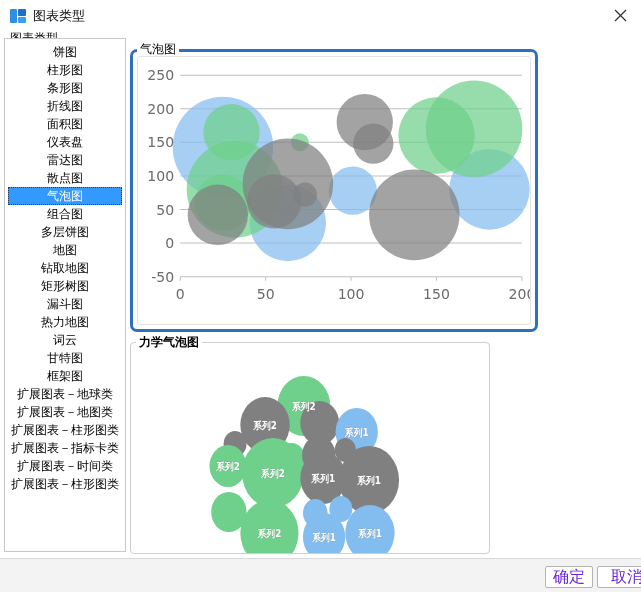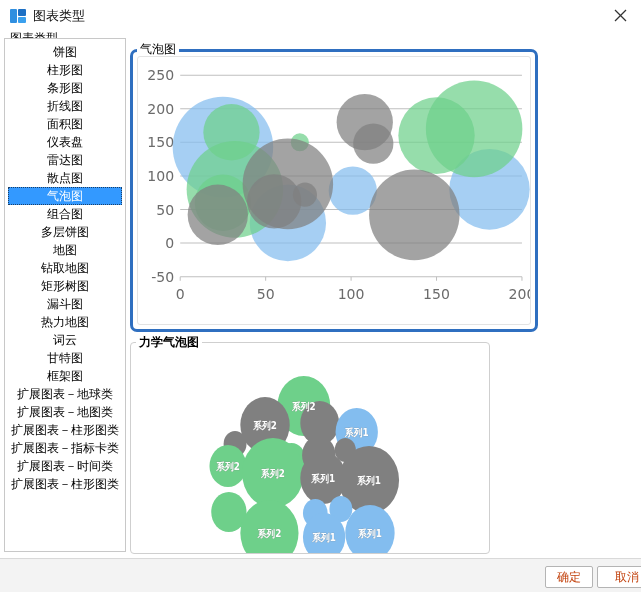--- a/index.html
+++ b/index.html
@@ -40,21 +40,21 @@
   .grp-force .gf-title{position:absolute;left:6px;top:0px;background:#ffffff;padding:0 3px;font-size:12px;line-height:14px;color:#000;z-index:3;white-space:nowrap;font-weight:bold;}
   .grp-force .gf-box{position:absolute;left:0;top:7px;width:360px;height:212px;border:1px solid #cfcfcf;border-radius:4px;box-sizing:border-box;background:#ffffff;overflow:hidden;}
 
   svg.plot{display:block;width:100%;height:100%;}
   .axis-txt{font-family:"DejaVu Sans","Liberation Sans",sans-serif;font-size:14px;fill:#6b6b6b;}
   .grid-line{stroke:#bfbfbf;stroke-width:1;}
   .bub-label{font-family:"DejaVu Sans","Liberation Sans",sans-serif;font-size:10px;font-weight:bold;fill:#ffffff;text-anchor:middle;dominant-baseline:central;paint-order:stroke;stroke:rgba(120,120,120,.45);stroke-width:.6px;}
 
   
   .footer{position:absolute;left:0;top:558px;width:641px;height:34px;background:#f3f3f3;border-top:1px solid #d9d9d9;}
-  .btn{position:absolute;top:7px;width:48px;height:22px;background:#ffffff;border:1px solid #b4b4b4;border-radius:2px;font-size:12px;color:#c2410c;display:flex;align-items:center;justify-content:center;cursor:pointer;font-family:"DejaVu Sans","Liberation Sans",sans-serif;box-sizing:border-box;}
+  .btn{position:absolute;top:7px;width:48px;height:22px;background:#ffffff;border:1px solid #b4b4b4;border-radius:2px;font-size:16px;color:#6d28d9;display:flex;align-items:center;justify-content:center;cursor:pointer;font-family:"DejaVu Sans","Liberation Sans",sans-serif;box-sizing:border-box;}
   .btn-ok{left:545px;}
   .btn-cancel{left:599px;width:40px;}
   .btn-cancel{left:597px;width:60px;}
 </style>
 </head>
 <body>
 
 <div class="dialog">
 
   <div class="titlebar">

